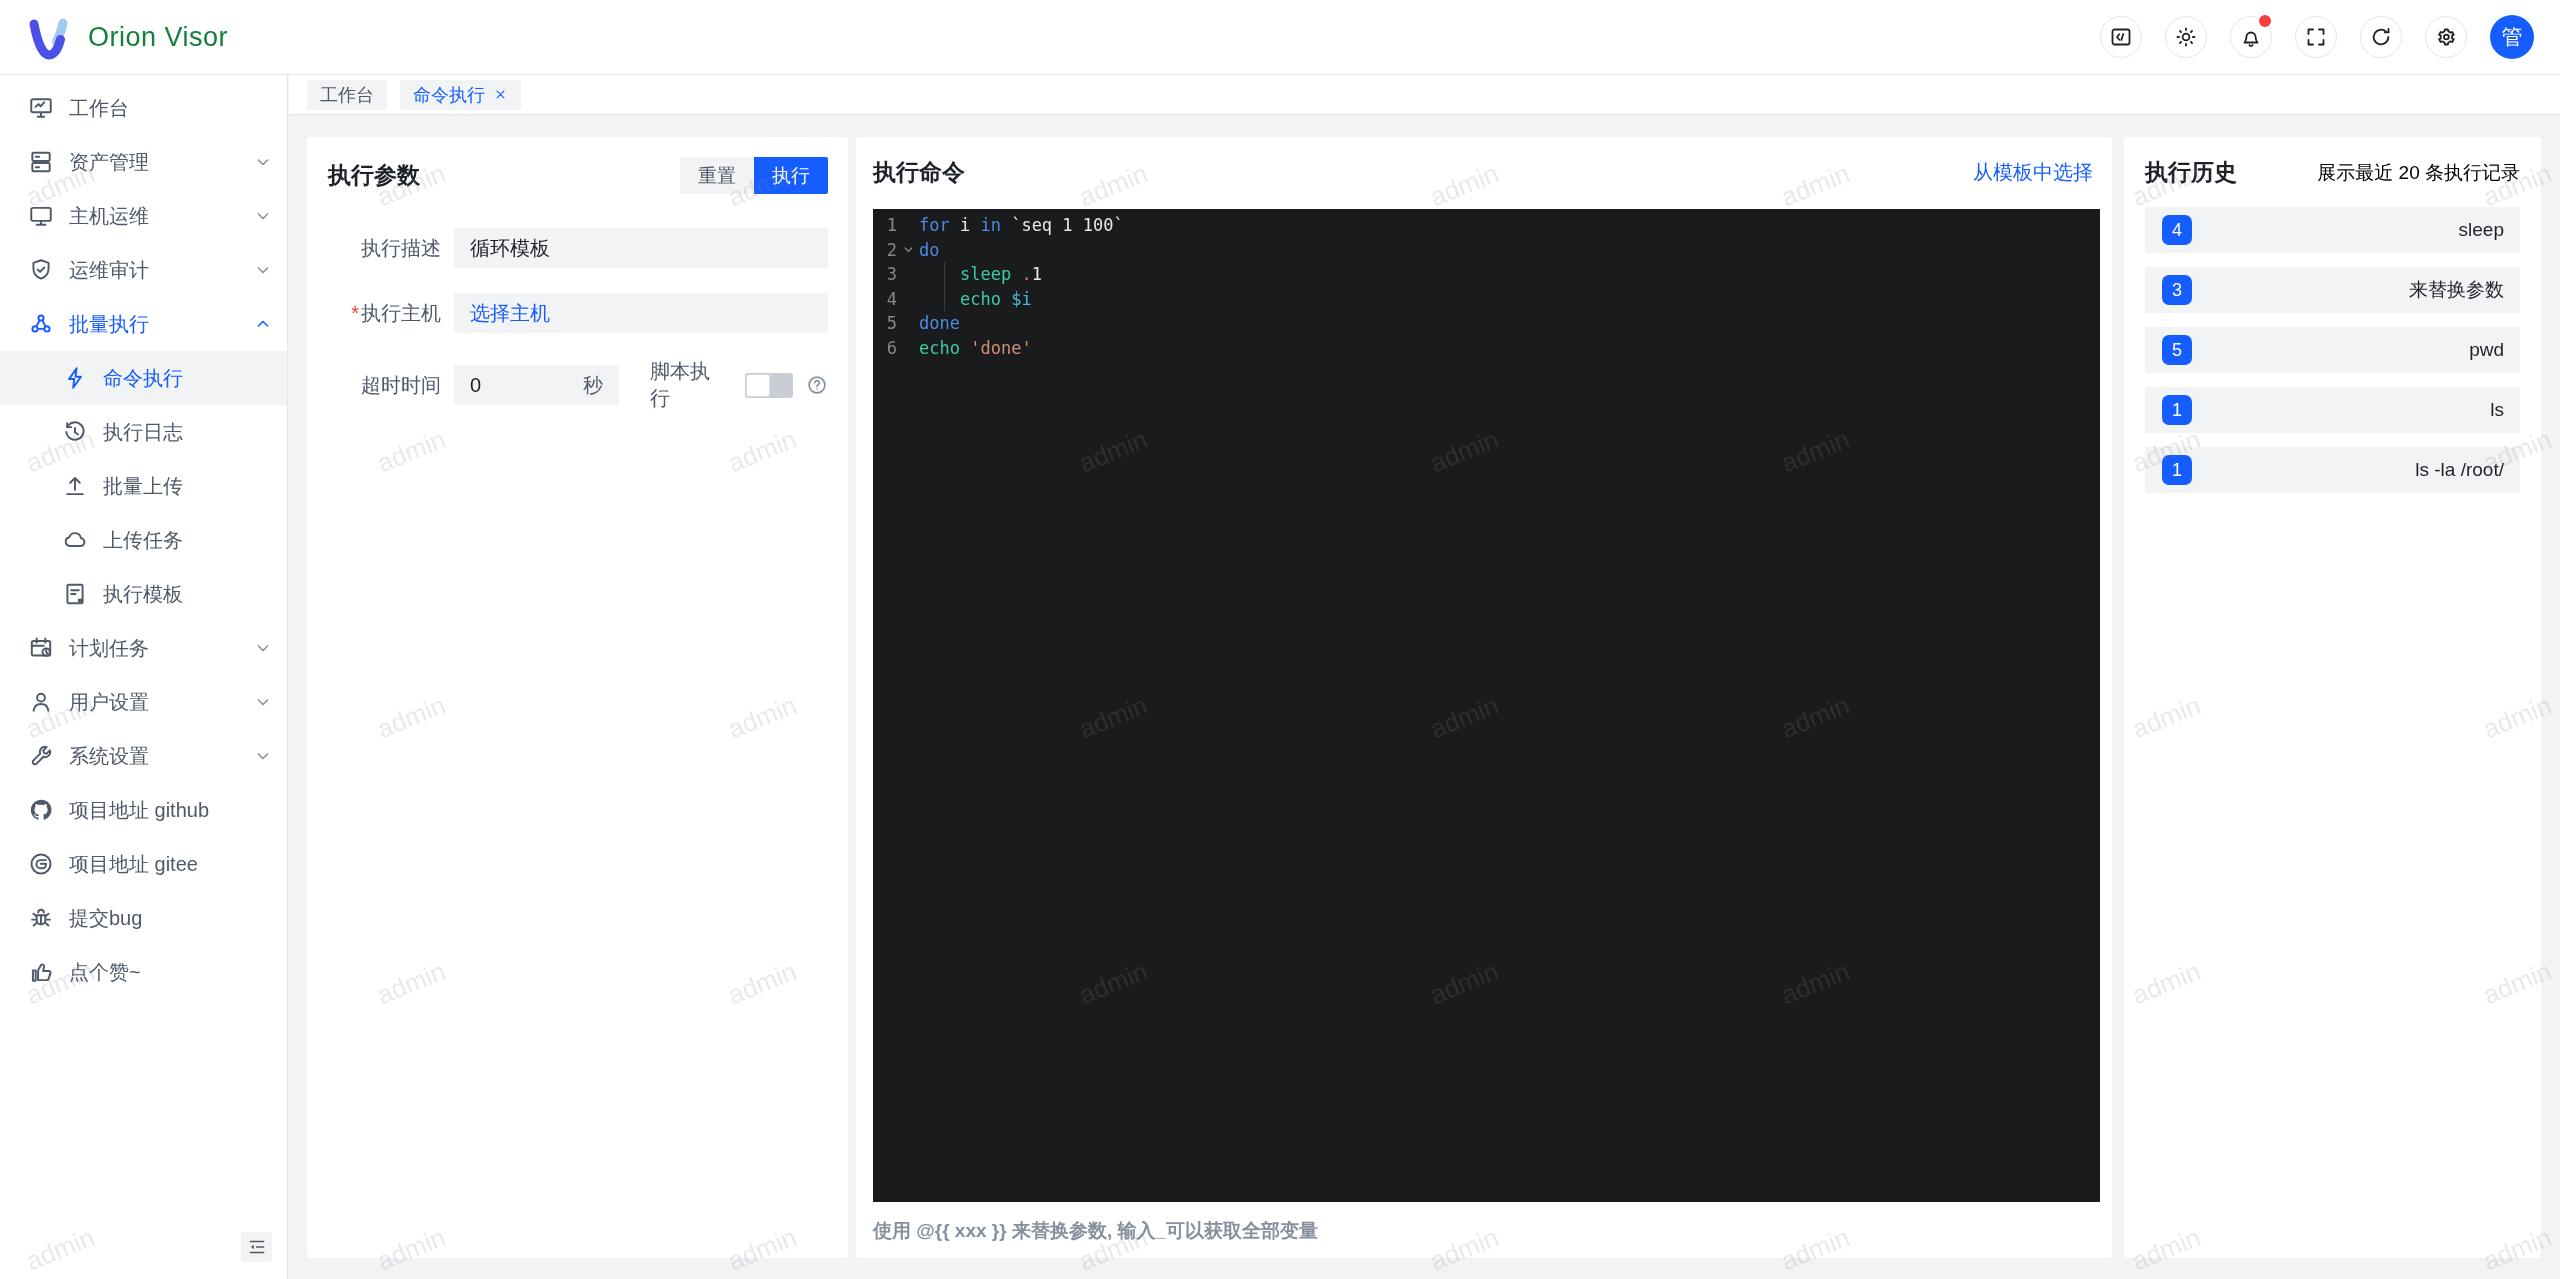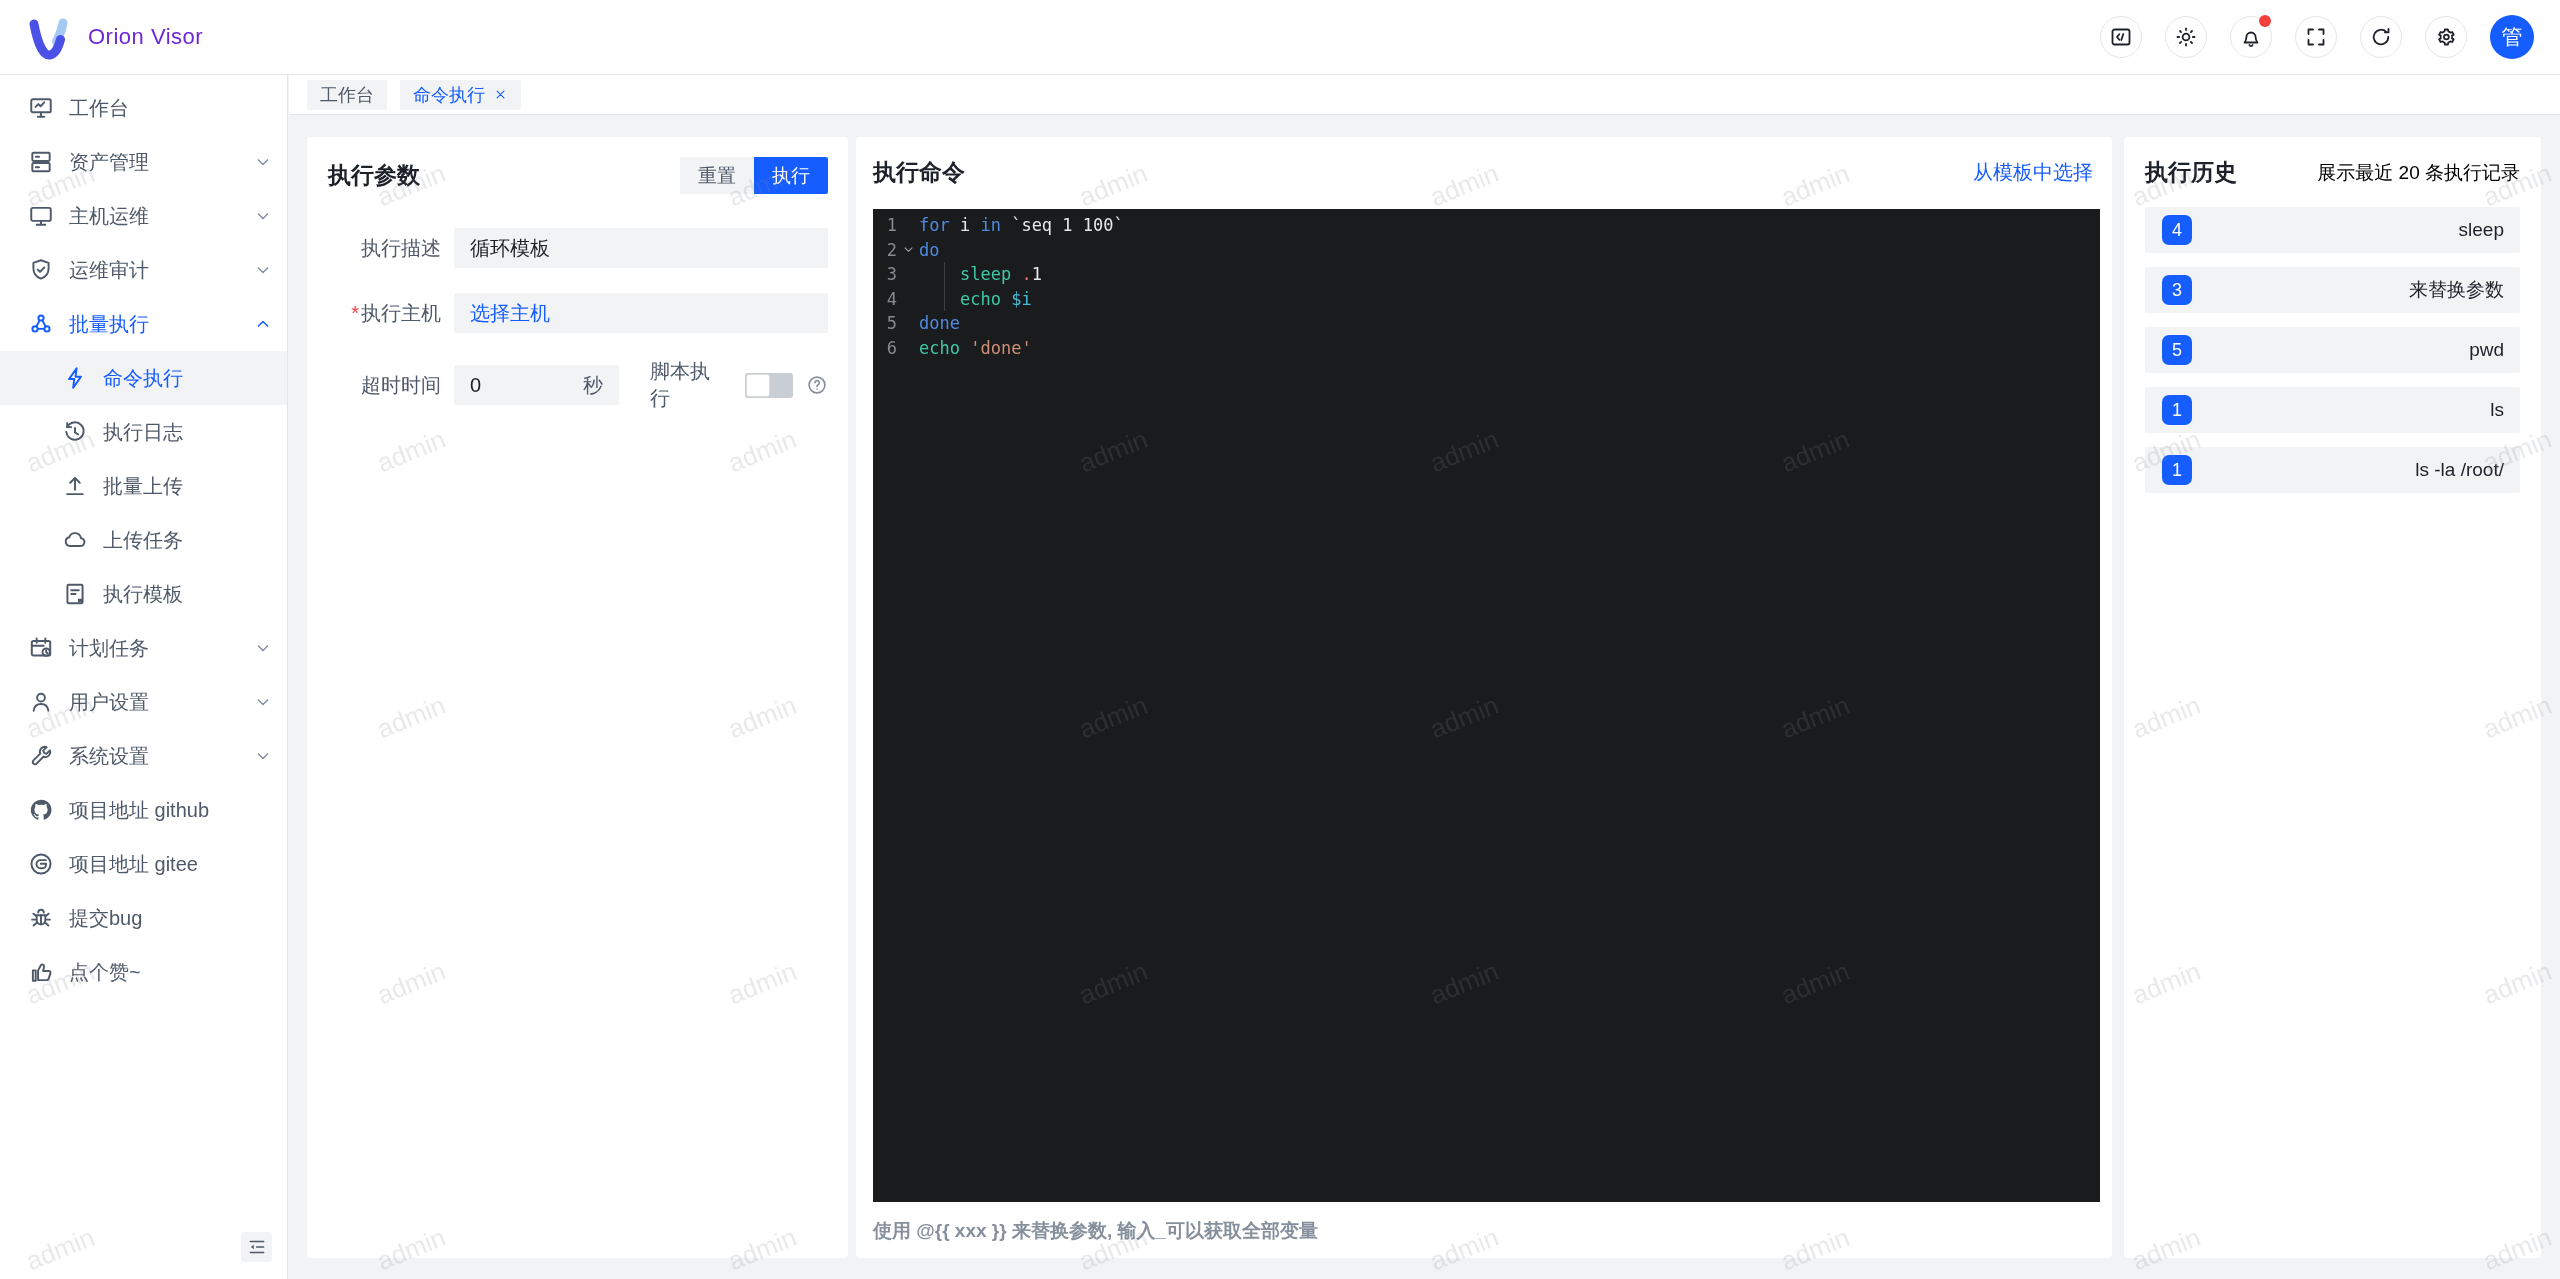--- a/index.html
+++ b/index.html
@@ -2,21 +2,21 @@
 <html style="--primary: #165dff; --editor: #1a1b1d;"><head>
 <meta charset="utf-8">
 <style>
   * { margin:0; padding:0; box-sizing:border-box; }
   html,body { width:2560px; height:1279px; overflow:hidden; }
   body { font-family:"Liberation Sans","DejaVu Sans",sans-serif; background:#f2f3f5; color:#1d2129; position:relative; }
 
   
   .header { position:absolute; top:0; left:0; width:2560px; height:75px; background:#fff; border-bottom:1px solid #e5e6eb; display:flex; align-items:center; justify-content:space-between; padding:0 26px; z-index:5; }
   .logo { display:flex; align-items:center; gap:16px; }
-  .logo-title { font-size:22px; font-weight:500; color:#6d28d9; letter-spacing:.5px; }
+  .logo-title { font-size:27px; font-weight:500; color:#15803d; letter-spacing:.5px; }
   .header-actions { display:flex; align-items:center; gap:23px; }
   .icon-btn { width:42px; height:42px; border-radius:50%; background:#fff; border:1px solid #e5e6eb; display:flex; align-items:center; justify-content:center; color:#1d2129; position:relative; cursor:pointer; }
   .icon-btn svg { width:24px; height:24px; }
   .badge-dot { position:absolute; top:-2px; right:0px; width:12px; height:12px; border-radius:50%; background:#f53f3f; }
   .avatar { width:44px; height:44px; border-radius:50%; background:var(--primary); color:#fff; font-size:21px; display:flex; align-items:center; justify-content:center; cursor:pointer; }
 
   
   .sidebar { position:absolute; top:75px; left:0; width:288px; bottom:0; background:#fff; border-right:1px solid #e5e6eb; z-index:4; padding-top:6px; }
   .side-item { height:54px; display:flex; align-items:center; padding:0 14px 0 28px; color:#4e5969; font-size:20px; cursor:pointer; }
   .side-item .s-icon { width:26px; height:26px; margin-right:15px; flex:none; display:flex; align-items:center; }

